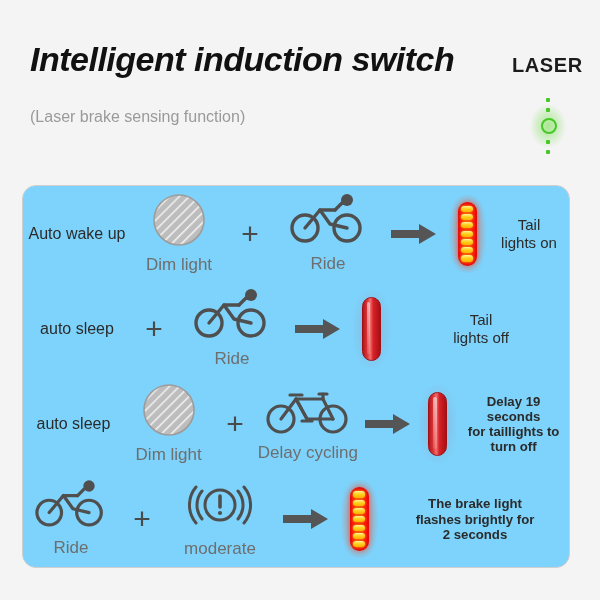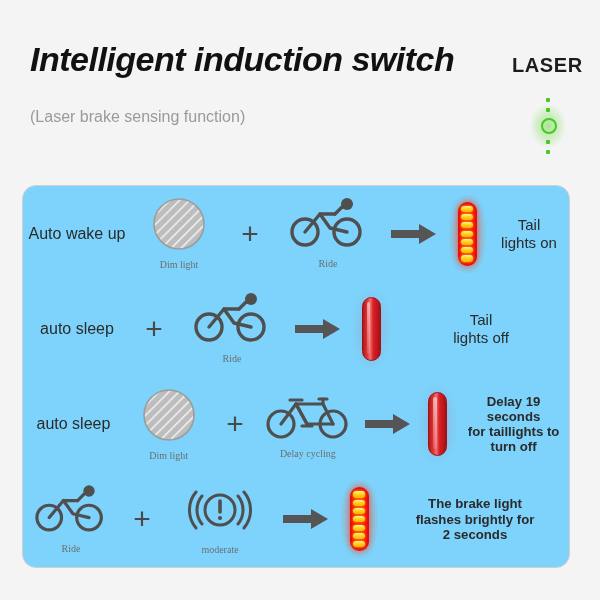--- a/index.html
+++ b/index.html
@@ -141,25 +141,24 @@
     line-height: 1.16;
     color: #2b2b2b;
     white-space: pre-line;
     padding: 0 4px;
   }
   .result-text.small {
     font-size: 13.2px;
     font-weight: bold;
   }
   .caption {
-    font-size: 10px;
+    font-size: 17px;
     color: #6e6e6e;
     margin-top: 8px;
     white-space: nowrap;
-    font-family: Liberation Serif, serif;
   }
   .plus {
     font-size: 30px;
     font-weight: 500;
     color: #4a4a4a;
     line-height: 1;
   }
   .icon-box {
     display: flex;
     align-items: center;

